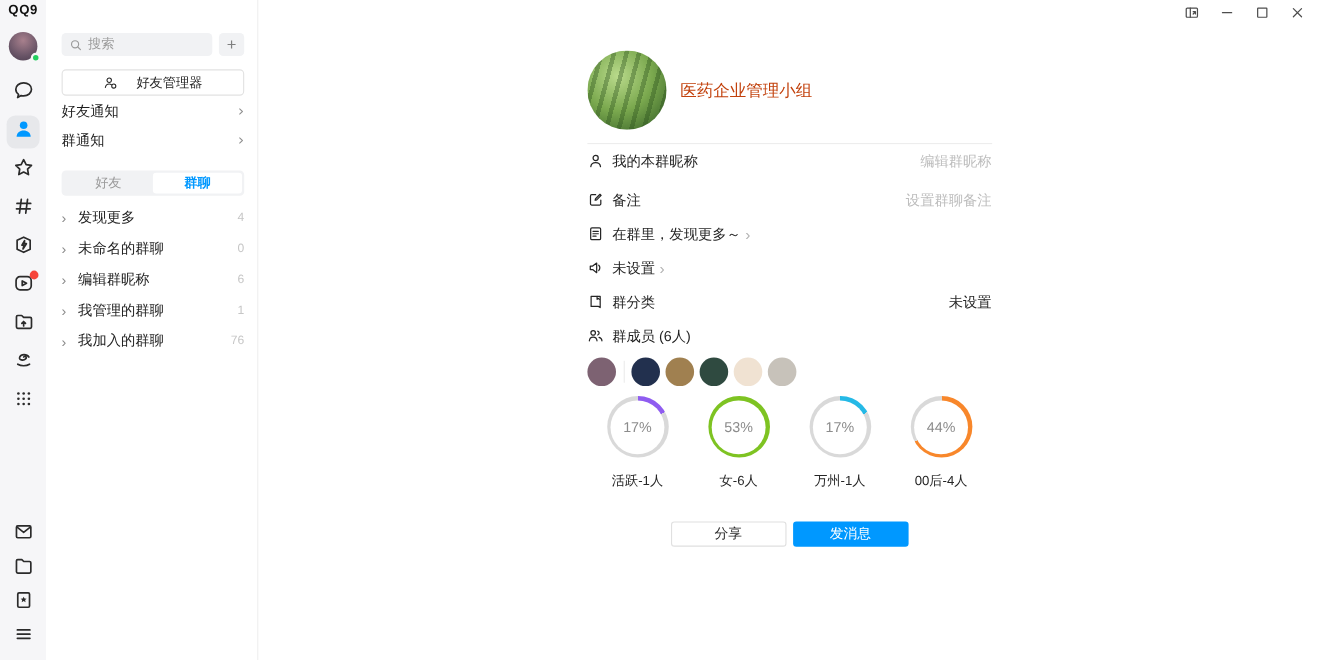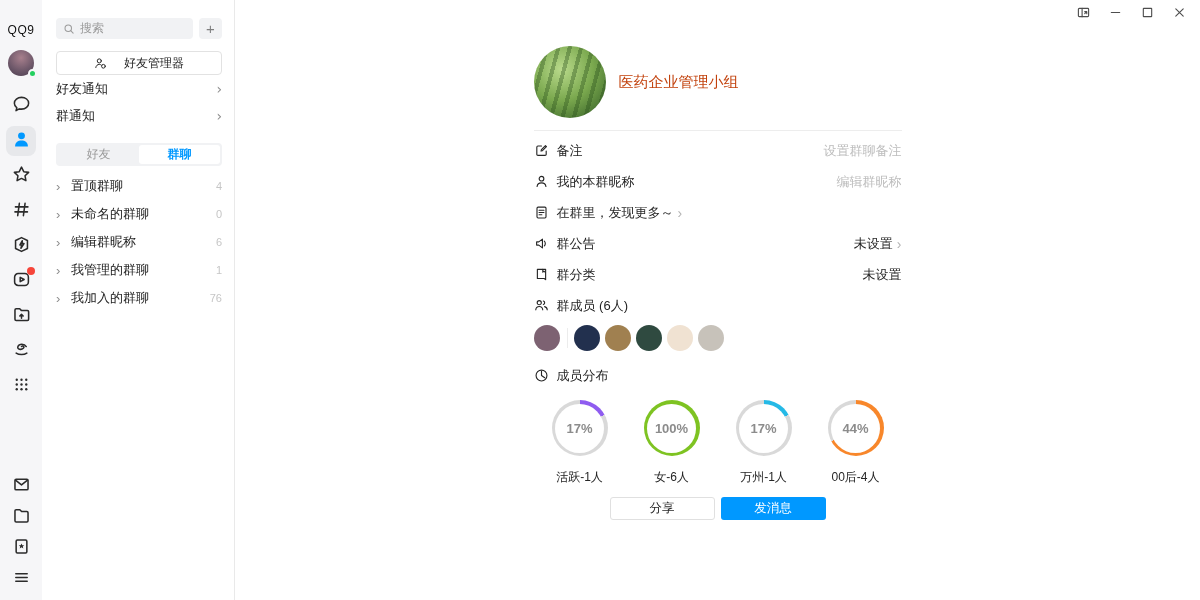--- a/index.html
+++ b/index.html
@@ -2,38 +2,38 @@
 <html><head>
 <meta charset="utf-8">
 <style>
   * { margin:0; padding:0; box-sizing:border-box; }
   html,body { width:1200px; height:600px; }
   body { font-family:"Liberation Sans","DejaVu Sans",sans-serif; color:#1f1f1f; background:#fff; overflow:hidden; }
   .app { display:flex; width:1200px; height:600px; }
 
   
   .rail { width:42px; background:#f6f6f8; display:flex; flex-direction:column; align-items:center; flex-shrink:0; }
-  .logo { font-size:12px; font-weight:400; margin-top:23px; color:#111; letter-spacing:.5px; }
+  .logo { font-size:12px; font-weight:700; margin-top:2px; color:#111; letter-spacing:.5px; }
   .rail-avatar { width:26px; height:26px; border-radius:50%; margin-top:13px; position:relative;
                  background:radial-gradient(circle at 50% 30%, #a8808d, #6b5668 60%, #4a3c4e); cursor:pointer; }
   .status-dot { position:absolute; right:-3px; bottom:-2px; width:9px; height:9px; border-radius:50%;
                 background:#23cf5f; border:2px solid #f6f6f8; }
   .rail-btn { width:30px; height:30px; border-radius:8px; display:flex; align-items:center; justify-content:center;
               margin-top:5px; position:relative; cursor:pointer; }
   .rail-btn.first { margin-top:15px; }
   .rail-btn.active { background:#e7e8eb; }
   .rail-btn svg { width:19px; height:19px; stroke:#2b2b2b; stroke-width:1.3; fill:none; stroke-linecap:round; stroke-linejoin:round; }
   .rail-btn.active svg { stroke:none; }
   .badge-dot { position:absolute; top:1px; right:1px; width:8px; height:8px; background:#f6453a; border-radius:50%; }
   .rail-bottom { margin-top:auto; margin-bottom:6px; display:flex; flex-direction:column; align-items:center; }
   .rail-bottom .rail-btn { margin-top:1px; }
 
   
   .sidebar { width:193px; border-right:1px solid #e9e9e9; background:#fff; flex-shrink:0; padding:18px 12px 0 14px; }
-  .search-row { display:flex; gap:6px; }
+  .search-row { display:flex; gap:6px;margin-top:12px; }
   .search-box { flex:1; height:21px; background:#f1f2f4; border-radius:4px; display:flex; align-items:center;
                 padding:0 7px; gap:5px; color:#9b9b9b; font-size:12px; cursor:text; }
   .search-box svg { width:12px; height:12px; stroke:#9b9b9b; stroke-width:1.4; fill:none; stroke-linecap:round; }
   .plus-btn { width:23px; height:21px; background:#f1f2f4; border-radius:4px; color:#7f7f7f; font-size:15px;
               display:flex; align-items:center; justify-content:center; cursor:pointer; line-height:1; }
   .manager-btn { margin-top:12px; height:24px; border:1px solid #e2e2e2; border-radius:4px; background:#fff;
                  display:flex; align-items:center; justify-content:center; gap:17px; font-size:12px; color:#262626; cursor:pointer; }
   .manager-btn svg { width:13px; height:13px; stroke:#262626; stroke-width:1.2; fill:none; stroke-linecap:round; stroke-linejoin:round; }
   .notice-row { height:27px; display:flex; align-items:center; justify-content:space-between; font-size:13px; cursor:pointer; }
   .notice-row:first-of-type { margin-top:8px; }
@@ -73,24 +73,24 @@
   .row-chevron { color:#b3b3b3; font-size:14px; margin-left:4px; line-height:1; }
 
   .member-avatars { display:flex; align-items:center; margin:4px 0 9px; }
   .m-avatar { width:26px; height:26px; border-radius:50%; margin-right:5px; cursor:pointer; background:#ccc; }
   .owner-divider { width:1px; height:20px; background:#ececec; margin:0 6px 0 2px; }
 
   .dist-row { display:flex; margin-top:9px; }
   .chart-col { flex:1; display:flex; flex-direction:column; align-items:center; }
   .donut { width:56px; height:56px; border-radius:50%; position:relative; display:flex; align-items:center; justify-content:center; }
   .donut::before { content:""; position:absolute; inset:3.5px; background:#fff; border-radius:50%; }
-  .donut span { position:relative; font-size:13px; color:#8c8c8c;font-weight:bold; }
+  .donut span { position:relative; font-size:13px; color:#8c8c8c; }
   .chart-label { margin-top:13px; font-size:12px; color:#262626; }
 
-  .btn-row { display:flex; justify-content:center; gap:6px; margin-top:11px; }
+  .btn-row { display:flex; justify-content:center; gap:6px; margin-top:28px; }
   .btn { width:105px; height:23px; border-radius:3px; font-size:12.5px; display:flex; align-items:center; justify-content:center; cursor:pointer; }
   .btn.share { border:1px solid #e0e0e0; color:#262626; background:#fff; }
   .btn.send { background:#0098ff; color:#fff;text-align:center; }
 </style>
 </head>
 <body>
 
 <div class="app">
 
   <div class="rail">
@@ -218,21 +218,21 @@
     </div>
 
     <div class="tabs">
       <div class="tab">好友</div>
       <div class="tab active">群聊</div>
     </div>
 
     <div class="group-list">
       <div class="group-row">
         <span class="arrow">›</span>
-        <span class="label">置顶群聊</span>
+        <span class="label">发现更多</span>
         <span class="count">4</span>
       </div>
       <div class="group-row">
         <span class="arrow">›</span>
         <span class="label">未命名的群聊</span>
         <span class="count">0</span>
       </div>
       <div class="group-row">
         <span class="arrow">›</span>
         <span class="label">编辑群昵称</span>
@@ -278,61 +278,60 @@
     </div>
 
     <div class="content">
 
       <div class="header">
         <div class="g-avatar"></div>
         <div class="g-title">医药企业管理小组</div>
       </div>
       <div class="divider"></div>
 
+      <div class="info-row">
+        <span class="row-icon">
+            <svg viewBox="0 0 16 16">
+              <circle cx="8" cy="5" r="2.5"></circle>
+              <path d="M3.3 13.3C3.6 10.7 5.8 9.4 8 9.4s4.4 1.3 4.7 3.9"></path>
+            </svg>
+          </span>
+        <span class="row-label">我的本群昵称</span>
+        <span class="row-value placeholder">编辑群昵称</span>
+      </div>
+
       <div class="info-row first">
         <span class="row-icon">
             <svg viewBox="0 0 16 16">
               <path d="M13 8.5V12a1.2 1.2 0 0 1-1.2 1.2H4.2A1.2 1.2 0 0 1 3 12V4.4a1.2 1.2 0 0 1 1.2-1.2H8"></path>
               <path d="m12.2 2.8 1.1 1.1L9 8.2l-1.5.4.4-1.5Z"></path>
             </svg>
           </span>
         <span class="row-label">备注</span>
         <span class="row-value placeholder">设置群聊备注</span>
       </div>
 
       <div class="info-row">
         <span class="row-icon">
             <svg viewBox="0 0 16 16">
-              <circle cx="8" cy="5" r="2.5"></circle>
-              <path d="M3.3 13.3C3.6 10.7 5.8 9.4 8 9.4s4.4 1.3 4.7 3.9"></path>
-            </svg>
-          </span>
-        <span class="row-label">我的本群昵称</span>
-        <span class="row-value placeholder">编辑群昵称</span>
-      </div>
-
-      <div class="info-row">
-        <span class="row-icon">
-            <svg viewBox="0 0 16 16">
               <rect x="3.2" y="2.2" width="9.6" height="11.6" rx="1.2"></rect>
               <path d="M5.4 5.6h5.2M5.4 8h5.2M5.4 10.4h3"></path>
             </svg>
           </span>
         <span class="row-value">在群里，发现更多～</span>
         <span class="row-chevron">›</span>
       </div>
 
       <div class="info-row">
         <span class="row-icon">
             <svg viewBox="0 0 16 16">
               <path d="M2.8 6.3v3.4h2.3L9 12.7V3.3L5.1 6.3Z"></path>
               <path d="M11 5.4c1.4 1.2 1.4 4 0 5.2"></path>
             </svg>
           </span>
-        <span class="row-label">群公告</span>
         <span class="row-value">未设置</span>
         <span class="row-chevron">›</span>
       </div>
 
       <div class="info-row">
         <span class="row-icon">
             <svg viewBox="0 0 16 16">
               <path d="M3.6 2.5h8.8v11l-1.6-1.2H3.6Z"></path>
               <path d="M9.4 2.5v3l1.2-.9 1.2.9"></path>
             </svg>
@@ -355,40 +354,31 @@
       <div class="member-avatars">
         <div class="m-avatar" style="background: rgb(125, 98, 114);"></div>
         <div class="owner-divider"></div>
         <div class="m-avatar" style="background: rgb(34, 48, 78);"></div>
         <div class="m-avatar" style="background: rgb(160, 128, 80);"></div>
         <div class="m-avatar" style="background: rgb(47, 74, 64);"></div>
         <div class="m-avatar" style="background: rgb(240, 226, 210);"></div>
         <div class="m-avatar" style="background: rgb(199, 194, 186);"></div>
       </div>
 
-      <div class="info-row">
-        <span class="row-icon">
-            <svg viewBox="0 0 16 16">
-              <circle cx="8" cy="8" r="5.8"></circle>
-              <path d="M8 8V3.4M8 8l3.4 2.4"></path>
-            </svg>
-          </span>
-        <span class="row-label">成员分布</span>
-      </div>
 
       <div class="dist-row">
         <div class="chart-col">
           <div class="donut" style="background: conic-gradient(rgb(143, 92, 240) 17%, rgb(217, 217, 217) 0deg);">
               <span>17%</span>
             </div>
           <div class="chart-label">活跃-1人</div>
         </div>
         <div class="chart-col">
           <div class="donut" style="background: conic-gradient(rgb(126, 195, 34) 100%, rgb(217, 217, 217) 0deg);">
-              <span>100%</span>
+              <span>53%</span>
             </div>
           <div class="chart-label">女-6人</div>
         </div>
         <div class="chart-col">
           <div class="donut" style="background: conic-gradient(rgb(37, 185, 230) 17%, rgb(217, 217, 217) 0deg);">
               <span>17%</span>
             </div>
           <div class="chart-label">万州-1人</div>
         </div>
         <div class="chart-col">

